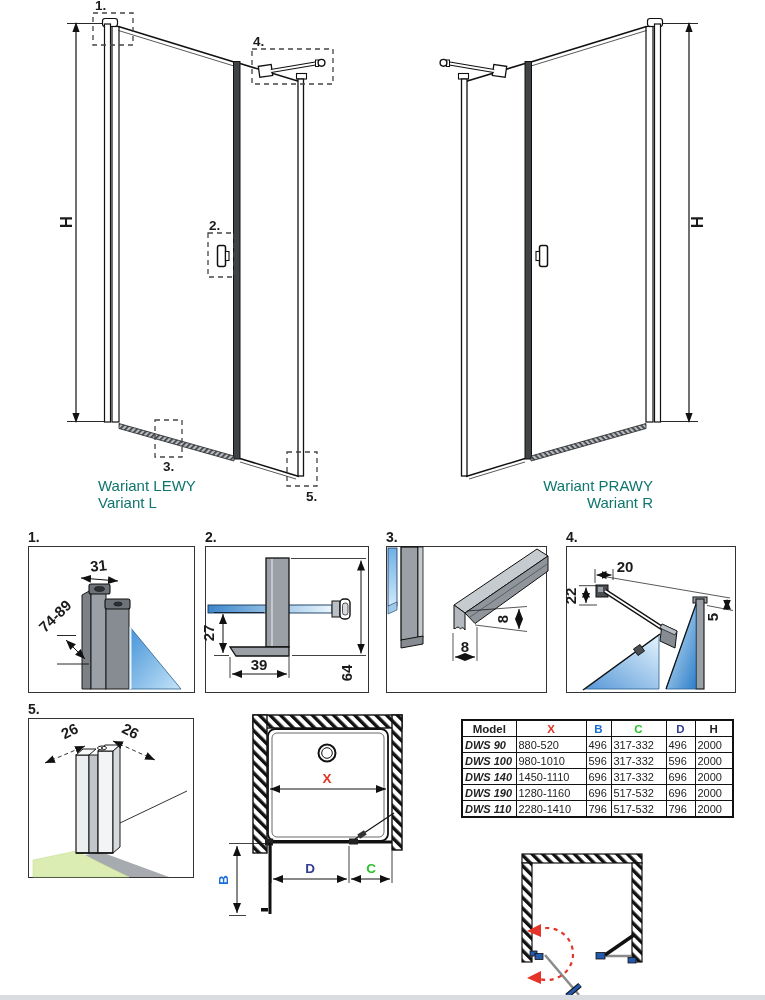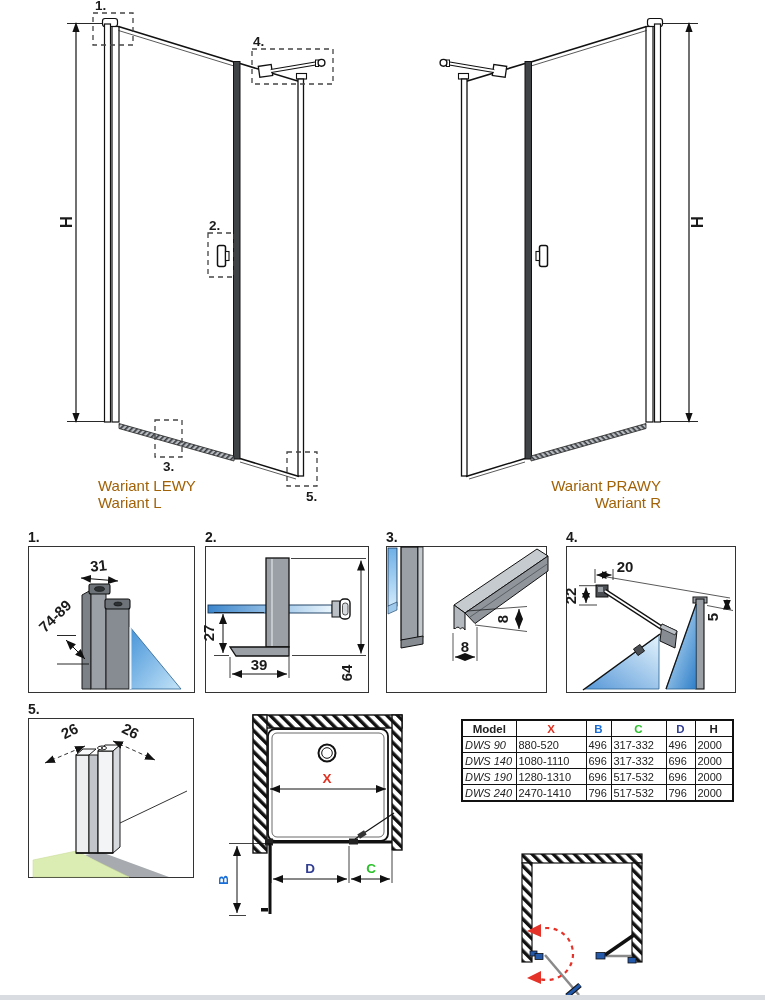--- a/index.html
+++ b/index.html
@@ -2,32 +2,32 @@
 <html><head>
 <meta charset="utf-8">
 <style>
   html,body{margin:0;padding:0;background:#e9e9e9;}
   #page{position:relative;width:765px;height:1000px;background:#ffffff;overflow:hidden;
         font-family:"Liberation Sans",sans-serif;color:#222;}
   svg{position:absolute;overflow:visible;}
   .callout-label{font-size:13.5px;font-weight:600;fill:#1a1a1a;font-family:"Liberation Sans",sans-serif;}
   .dim-label{font-size:15px;font-weight:600;fill:#1a1a1a;font-family:"Liberation Sans",sans-serif;}
   .h-label{font-size:17px;font-weight:600;fill:#1a1a1a;font-family:"Liberation Sans",sans-serif;}
-  .variant-label{position:absolute;font-size:15px;line-height:16.5px;color:#a16207;}
+  .variant-label{position:absolute;font-size:15px;line-height:16.5px;color:#0f766e;}
   .dbox{position:absolute;border:1.5px solid #333;background:#fff;}
   .dlabel{position:absolute;left:-1px;top:-18px;font-size:14px;font-weight:600;color:#1a1a1a;}
   .dim-x{fill:#e03222;}  .dim-b{fill:#1a6ed8;}  .dim-c{fill:#2cc12c;}  .dim-d{fill:#323e92;}
   .plan-dim{font-size:13.5px;font-weight:700;font-family:"Liberation Sans",sans-serif;}
   table.spec{position:absolute;left:461px;top:719px;border-collapse:collapse;background:#fff;
              font-family:"Liberation Sans",sans-serif;}
   table.spec th,table.spec td{border:1px solid #111;padding:0 2px;
              font-size:11px;height:15px;white-space:nowrap;margin-top:34px;}
   table.spec{border:2px solid #111;}
   table.spec th{font-size:11.5px;font-weight:700;}
-  td.model{font-weight:400;font-style:italic;}
+  td.model{font-weight:700;font-style:italic;}
   th.hx{color:#e03222;} th.hb{color:#1a6ed8;} th.hc{color:#2cc12c;} th.hd{color:#323e92;}
   .bottom-strip{position:absolute;left:0;top:995px;width:765px;height:5px;background:#d9dde1;}
 </style>
 </head>
 <body>
 
 <div id="page">
 
   <svg width="0" height="0">
     <defs>
@@ -126,29 +126,29 @@
       <text class="callout-label" x="203" y="46">4.</text>
     </g>
     <g>
       <rect x="237" y="452" width="30" height="34" fill="none" stroke="#444" stroke-width="1.3" stroke-dasharray="5 4"></rect>
       <text class="callout-label" x="256" y="501">5.</text>
     </g>
   </svg>
 
   <div class="variant-label" style="left:98px;top:478px;text-align:left">
     <div>Wariant LEWY</div>
-    <div>Wariant L</div>
+    <div>Variant L</div>
   </div>
 
   <svg style="left:415px;top:0" width="300" height="525" viewBox="0 0 300 525">
     <use href="#doorgeo" transform="translate(300 0) scale(-1 1)"></use>
     <text class="h-label" x="283" y="227" text-anchor="middle" transform="rotate(-90 283 222)">H</text>
   </svg>
 
-  <div class="variant-label" style="right:104px;top:478px;text-align:right">
+  <div class="variant-label" style="right:112px;top:478px;text-align:right">
     <div>Wariant PRAWY</div>
     <div>Wariant R</div>
   </div>
 
   <div class="dbox" style="left:28px;top:546px;width:165px;height:145px">
     <span class="dlabel">1.</span>
     <svg style="left:0;top:0" width="165" height="145" viewBox="0 0 165 145">
       <polygon points="53,48 62,43 62,142 53,142" fill="#7b8187" stroke="#1a1a1a" stroke-width="1"></polygon>
       <rect x="62" y="43" width="15" height="99" fill="#9aa0a6" stroke="#1a1a1a" stroke-width="1"></rect>
       <rect x="60" y="37" width="21" height="10" rx="2" fill="#6d7378" stroke="#111" stroke-width="1.1"></rect>
@@ -333,38 +333,46 @@
     </tr>
     <tr>
       <td class="model">DWS 90</td>
       <td>880-520</td>
       <td>496</td>
       <td>317-332</td>
       <td>496</td>
       <td>2000</td>
     </tr>
     <tr>
+      <td class="model">DWS 100</td>
+      <td>980-1010</td>
+      <td>596</td>
+      <td>317-332</td>
+      <td>596</td>
+      <td>2000</td>
+    </tr>
+    <tr>
       <td class="model">DWS 140</td>
-      <td>1080-1110</td>
+      <td>1450-1110</td>
       <td>696</td>
       <td>317-332</td>
       <td>696</td>
       <td>2000</td>
     </tr>
     <tr>
       <td class="model">DWS 190</td>
-      <td>1280-1310</td>
+      <td>1280-1160</td>
       <td>696</td>
       <td>517-532</td>
       <td>696</td>
       <td>2000</td>
     </tr>
     <tr>
-      <td class="model">DWS 240</td>
-      <td>2470-1410</td>
+      <td class="model">DWS 110</td>
+      <td>2280-1410</td>
       <td>796</td>
       <td>517-532</td>
       <td>796</td>
       <td>2000</td>
     </tr>
   </tbody>
     </table>
 
   <svg style="left:510px;top:845px" width="145" height="155" viewBox="0 0 145 155">
     <rect x="12" y="9" width="120" height="9" fill="url(#hatch)" stroke="#111" stroke-width="1.2"></rect>

